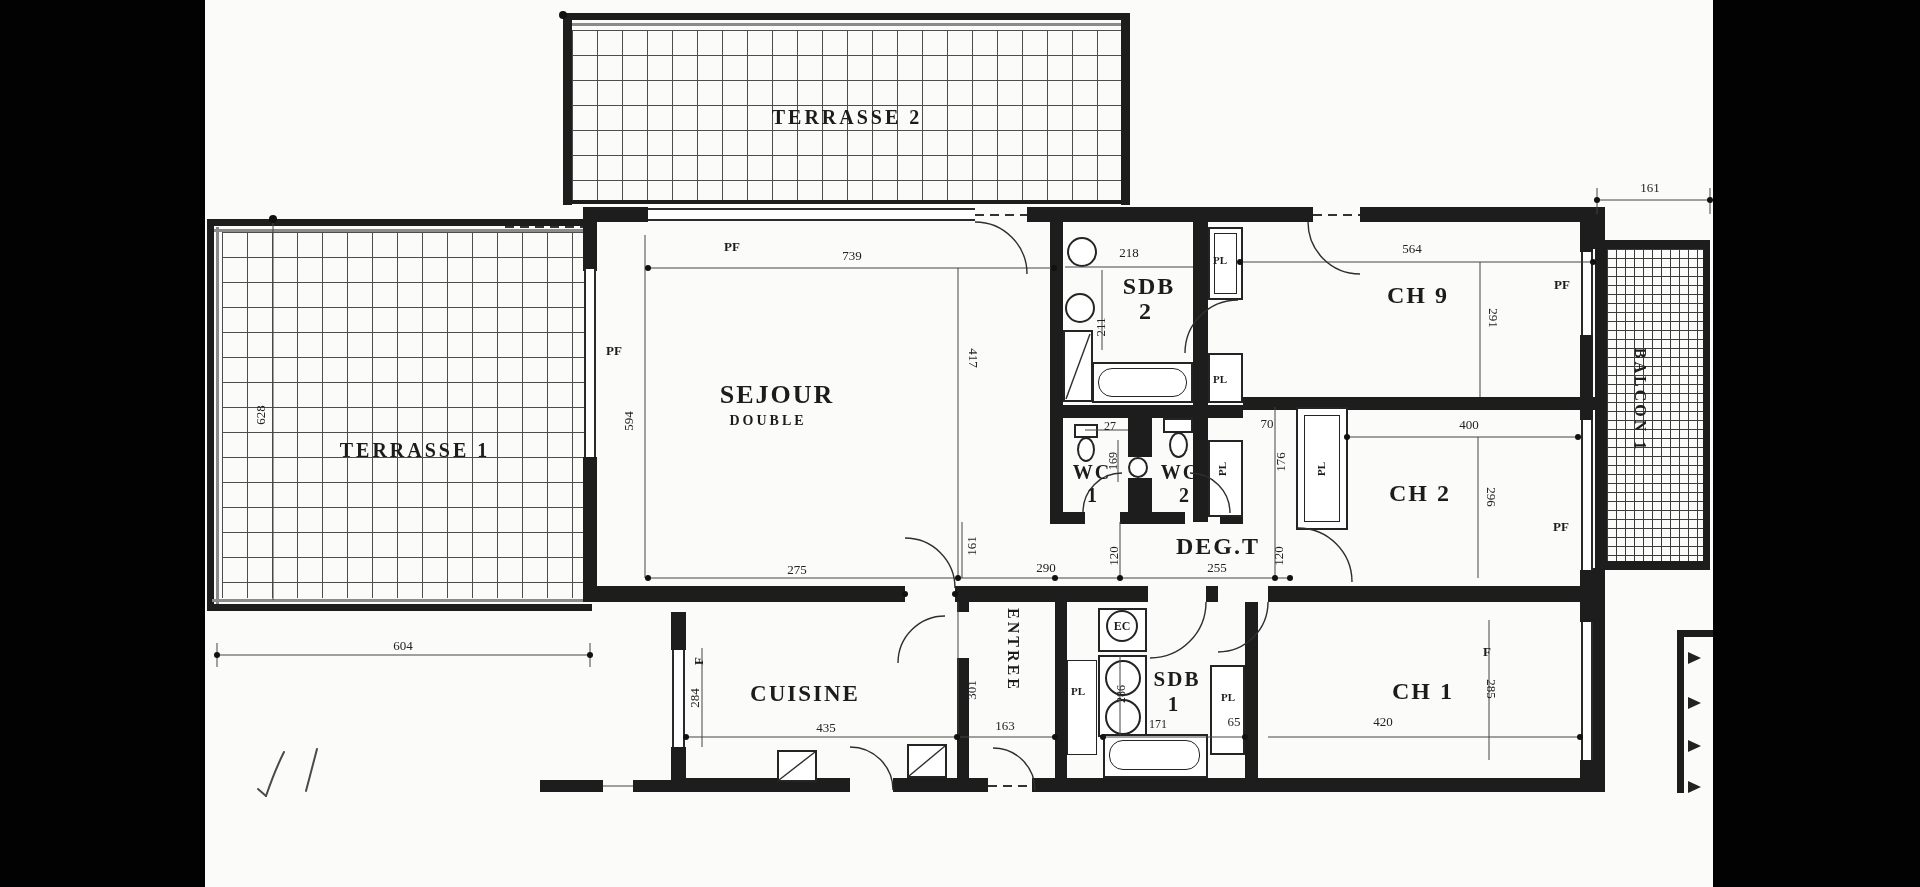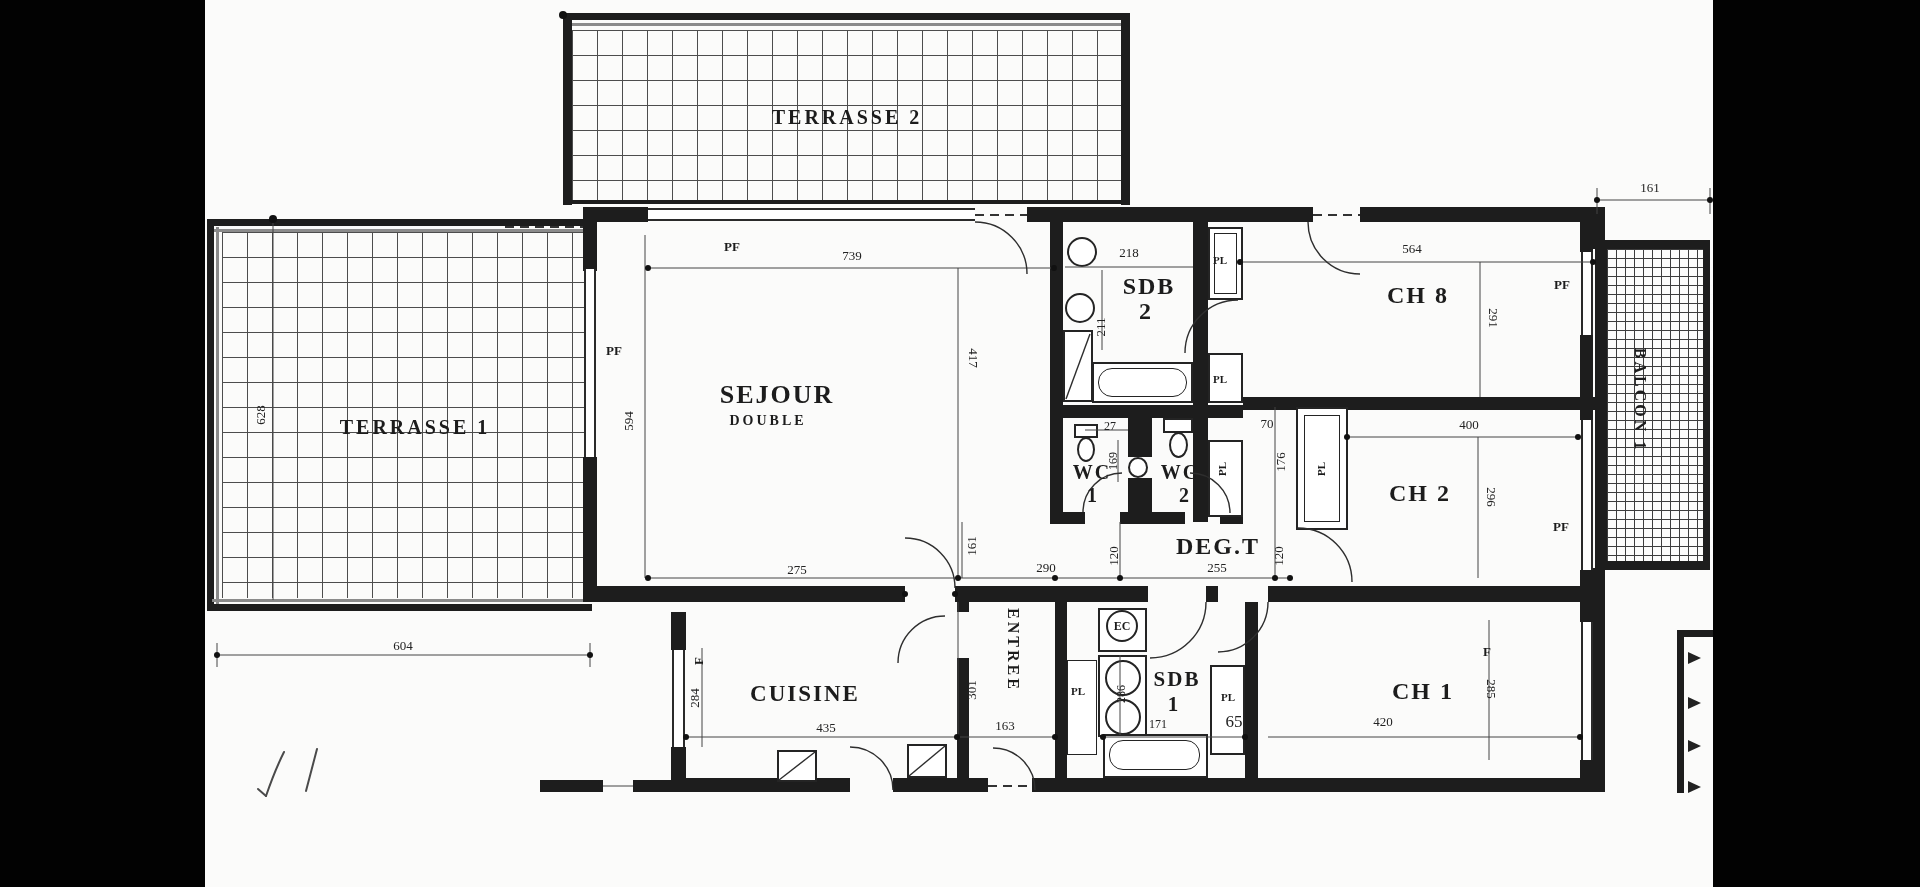--- a/index.html
+++ b/index.html
@@ -55,21 +55,21 @@
   <div class="grid" style="left:572px;top:30px;width:549px;height:170px"></div>
   <div class="lbl ter z" style="left:847px;top:117px">TERRASSE 2</div>
 
   <div class="w" style="left:207px;top:219px;width:385px;height:7px"></div>
   <div class="wg" style="left:207px;top:229px;width:381px;height:3px"></div>
   <div class="w" style="left:207px;top:219px;width:7px;height:392px"></div>
   <div class="wg" style="left:216px;top:227px;width:3px;height:380px"></div>
   <div class="w" style="left:207px;top:604px;width:385px;height:7px"></div>
   <div class="wg" style="left:212px;top:599px;width:378px;height:3px"></div>
   <div class="grid" style="left:222px;top:232px;width:363px;height:366px"></div>
-  <div class="lbl ter z" style="left:415px;top:427px">TERRASSE 1</div>
+  <div class="lbl ter z" style="left:415px;top:450px">TERRASSE 1</div>
 
   <div class="w" style="left:592px;top:207px;width:56px;height:15px"></div>
   <div class="winh" style="left:648px;top:208px;width:327px;height:13px"></div>
   <div class="w" style="left:1027px;top:207px;width:286px;height:15px"></div>
   <div class="w" style="left:1360px;top:207px;width:237px;height:15px"></div>
 
   <div class="w" style="left:583px;top:207px;width:14px;height:64px"></div>
   <div class="winv" style="left:584px;top:269px;width:12px;height:190px"></div>
   <div class="w" style="left:583px;top:457px;width:14px;height:141px"></div>
   <div class="w" style="left:1050px;top:222px;width:13px;height:183px"></div>
@@ -254,21 +254,21 @@
       <path d="M 266 796 Q 275 770 284 752"></path>
       <path d="M 266 796 l -8 -7"></path>
       <path d="M 306 791 Q 312 768 317 749"></path>
     </g>
   </svg>
 
   <div class="lbl big z" style="left:777px;top:395px">SEJOUR</div>
   <div class="lbl sub z" style="left:768px;top:421px">DOUBLE</div>
   <div class="lbl z" style="left:1149px;top:286px">SDB</div>
   <div class="lbl z" style="left:1146px;top:311px">2</div>
-  <div class="lbl z" style="left:1418px;top:295px">CH 8</div>
+  <div class="lbl z" style="left:1418px;top:295px">CH 9</div>
   <div class="lbl z" style="left:1420px;top:493px">CH 2</div>
   <div class="lbl z" style="left:1092px;top:472px;font-size:20px">WC</div>
   <div class="lbl z" style="left:1093px;top:495px;font-size:20px">1</div>
   <div class="lbl z" style="left:1180px;top:472px;font-size:20px">WC</div>
   <div class="lbl z" style="left:1185px;top:495px;font-size:20px">2</div>
   <div class="lbl z" style="left:1218px;top:546px">DEG.T</div>
   <div class="lbl vcw z" style="left:1013px;top:650px">ENTREE</div>
   <div class="lbl z" style="left:805px;top:694px;font-size:23px">CUISINE</div>
   <div class="lbl z" style="left:1177px;top:679px;font-size:21px">SDB</div>
   <div class="lbl z" style="left:1174px;top:704px;font-size:21px">1</div>
@@ -309,18 +309,18 @@
   <div class="dim vcw z" style="left:1493px;top:318px">291</div>
   <div class="dim z" style="left:1650px;top:188px">161</div>
   <div class="dim z" style="left:1469px;top:425px">400</div>
   <div class="dim vcw z" style="left:1491px;top:497px">296</div>
   <div class="dim z" style="left:826px;top:728px">435</div>
   <div class="dim vccw z" style="left:695px;top:698px">284</div>
   <div class="dim vccw z" style="left:972px;top:690px">301</div>
   <div class="dim z" style="left:1005px;top:726px">163</div>
   <div class="dim vccw z" style="left:1121px;top:694px;font-size:12px">286</div>
   <div class="dim z" style="left:1158px;top:724px;font-size:12px">171</div>
-  <div class="dim z" style="left:1234px;top:722px;font-size:17px">65</div>
+  <div class="dim z" style="left:1234px;top:722px;font-size:13px">65</div>
   <div class="dim z" style="left:1383px;top:722px">420</div>
   <div class="dim vcw z" style="left:1491px;top:689px">285</div>
 
 
 </div>
 
 </body></html>

